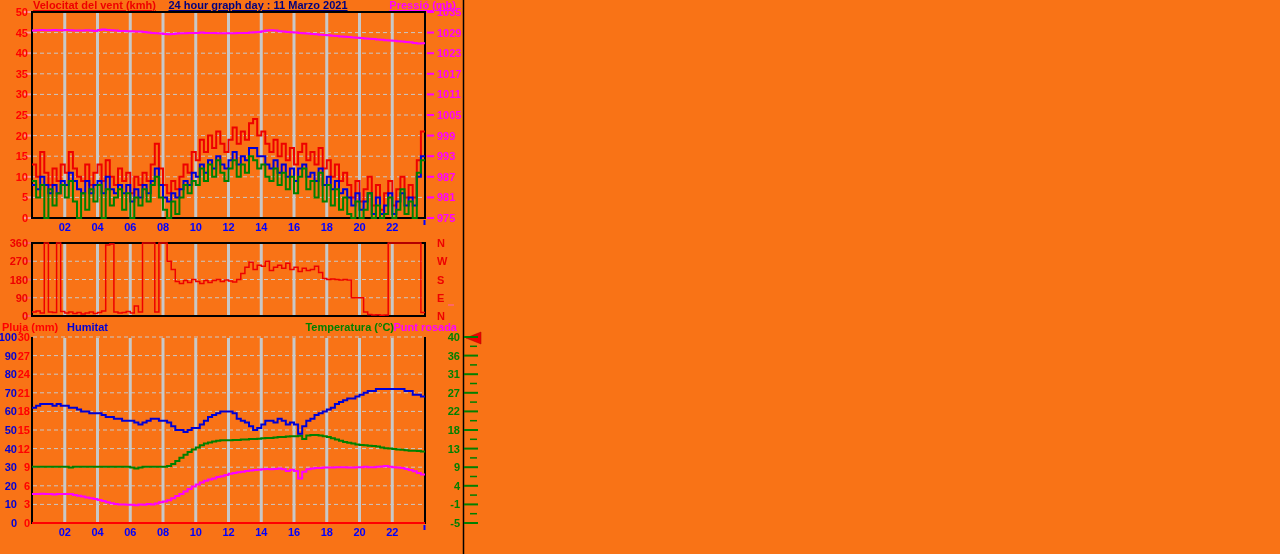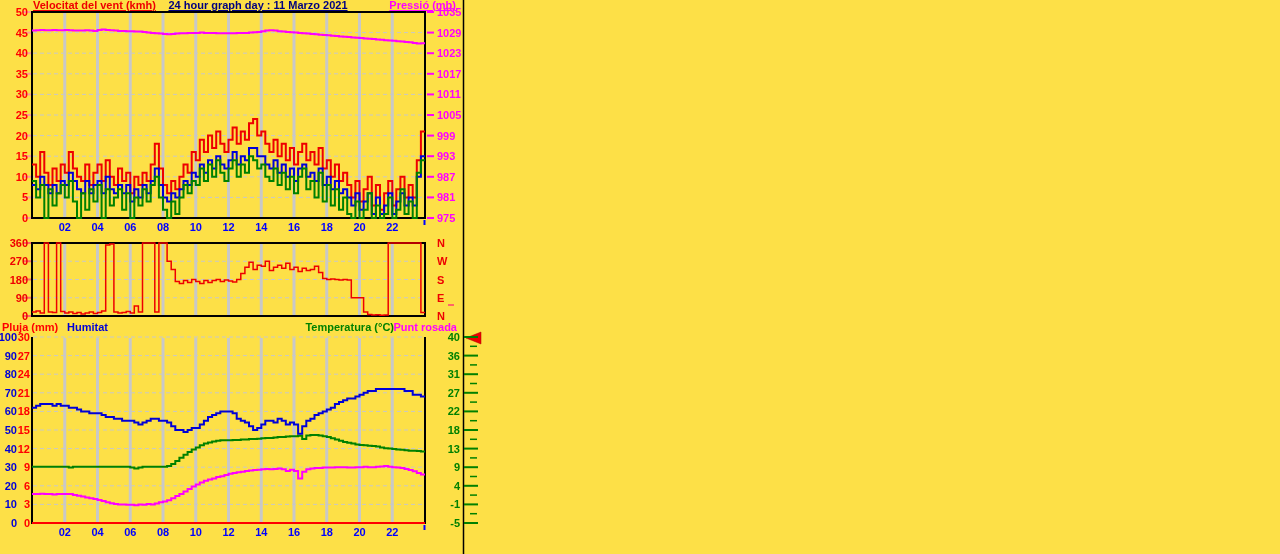--- a/index.html
+++ b/index.html
@@ -1,16 +1,16 @@
 <!DOCTYPE html>
 <html><head>
 <meta charset="utf-8">
 <style>
   html,body{margin:0;padding:0;background:#ffffff;}
-  #screen{position:relative;width:1280px;height:554px;background:#fde047;overflow:hidden;
+  #screen{position:relative;width:1280px;height:554px;background:#f97316;overflow:hidden;
           font-family:"Liberation Sans",sans-serif;}
   svg{position:absolute;left:0;top:0;}
   text{font-family:"Liberation Sans",sans-serif;}
 </style>
 </head>
 <body>
 
 <div id="screen">
   <svg id="chartsvg" width="1280" height="554" viewBox="0 0 1280 554">
 

